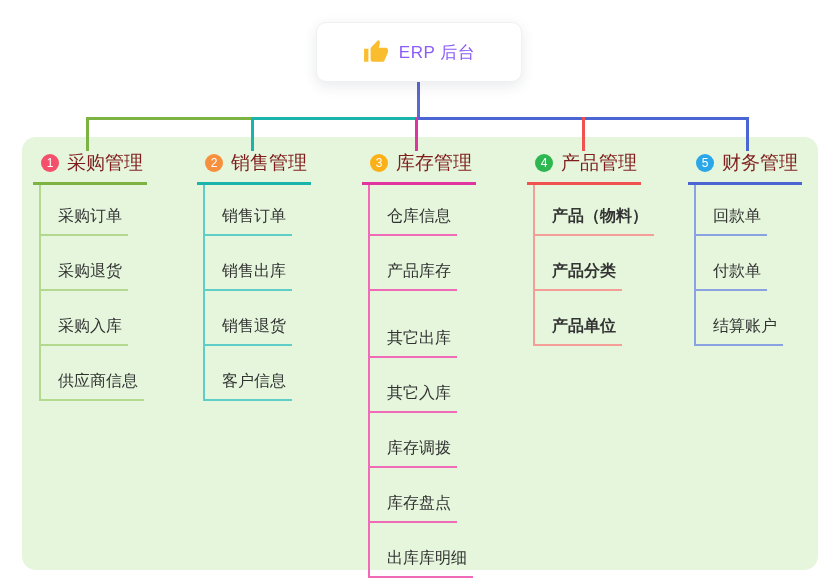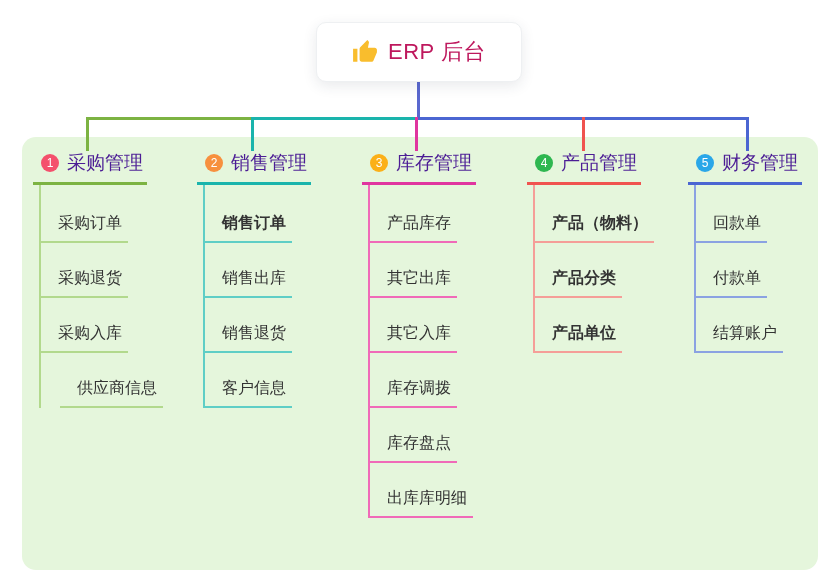--- a/index.html
+++ b/index.html
@@ -25,21 +25,21 @@
     border-radius: 10px;
     box-shadow: 0 4px 14px rgba(40, 50, 70, 0.10);
     display: flex;
     align-items: center;
     justify-content: center;
     gap: 10px;
     box-sizing: border-box;
     z-index: 3;
   }
   .root-box .thumb { display: inline-flex; width: 26px; height: 26px; }
-  .root-label { font-size: 22px; color: #be185d; letter-spacing: 0.5px; }
+  .root-label { font-size: 17px; color: #8b5cf6; letter-spacing: 0.5px; }
 
   
   .conn { position: absolute; z-index: 1; }
   .root-line { left: 417px; top: 81px; width: 3px; height: 37px; }
   .trunk { top: 117px; height: 3px; }
   .trunk-left  { left: 86px;  width: 167px; }
   .trunk-mid   { left: 253px; width: 165px; }
   .trunk-right { left: 418px; width: 331px; border-top-right-radius: 3px; }
   #drops .drop { position: absolute; top: 117px; width: 3px; height: 34px; }
   #drops .drop:nth-child(1) { left: 86px; }
@@ -76,36 +76,36 @@
   }
   .badge {
     flex: 0 0 auto;
     width: 18px; height: 18px;
     border-radius: 50%;
     color: #ffffff;
     font-size: 12px;
     line-height: 18px;
     text-align: center;
   }
-  .col-title { font-size: 19px; color: #4c1d95; white-space: nowrap; }
+  .col-title { font-size: 19px; color: #7f1d1d; white-space: nowrap; }
 
   .col-items {
     margin-left: 6px;
     border-left: 2px solid #ccc;
   }
   .item {
     box-sizing: border-box;
     height: 55px;
     display: flex;
     align-items: flex-end;
     width: max-content;
     padding: 0 6px 8px 17px;
     border-bottom: 2px solid #ccc;
   }
-  .item:first-child { height: 58px; }
+  .item:first-child { height: 51px; }
   .item span { font-size: 16px; color: #333; white-space: nowrap; line-height: 20px; }
 </style>
 </head>
 <body>
 
 <div class="canvas">
 
   <div class="root-box">
     <span class="thumb">
       <svg viewBox="0 0 24 24" width="26" height="26" fill="#f9bd2d">
@@ -136,57 +136,60 @@
     <div class="col-items" style="border-left-color: rgb(178, 217, 141);">
           <div class="item" style="border-bottom-color: rgb(178, 217, 141);">
             <span>采购订单</span>
           </div>
           <div class="item" style="border-bottom-color: rgb(178, 217, 141);">
             <span>采购退货</span>
           </div>
           <div class="item" style="border-bottom-color: rgb(178, 217, 141);">
             <span>采购入库</span>
           </div>
-          <div class="item" style="border-bottom-color: rgb(178, 217, 141); margin-left: 19px;">
+          <div class="item" style="border-bottom-color: rgb(178, 217, 141);">
             <span>供应商信息</span>
           </div>
         </div>
   </div>
 
   <div class="column">
     <div class="col-header" style="border-bottom-color: rgb(26, 180, 172);">
       <span class="badge" style="background: rgb(247, 144, 62);">2</span>
       <span class="col-title">销售管理</span>
     </div>
     <div class="col-items" style="border-left-color: rgb(95, 206, 198);">
-          <div class="item" style="border-bottom-color: rgb(95, 206, 198); font-weight: bold;">
+          <div class="item" style="border-bottom-color: rgb(95, 206, 198);">
             <span>销售订单</span>
           </div>
           <div class="item" style="border-bottom-color: rgb(95, 206, 198);">
             <span>销售出库</span>
           </div>
           <div class="item" style="border-bottom-color: rgb(95, 206, 198);">
             <span>销售退货</span>
           </div>
           <div class="item" style="border-bottom-color: rgb(95, 206, 198);">
             <span>客户信息</span>
           </div>
         </div>
   </div>
 
   <div class="column">
     <div class="col-header" style="border-bottom-color: rgb(224, 53, 159);">
       <span class="badge" style="background: rgb(251, 176, 24);">3</span>
       <span class="col-title">库存管理</span>
     </div>
     <div class="col-items" style="border-left-color: rgb(240, 106, 184);">
+          <div class="item" style="border-bottom-color: rgb(240, 106, 184);">
+            <span>仓库信息</span>
+          </div>
           <div class="item" style="border-bottom-color: rgb(240, 106, 184); text-align: right;">
             <span>产品库存</span>
           </div>
-          <div class="item" style="border-bottom-color: rgb(240, 106, 184);">
+          <div class="item" style="border-bottom-color: rgb(240, 106, 184); margin-top: 12px;">
             <span>其它出库</span>
           </div>
           <div class="item" style="border-bottom-color: rgb(240, 106, 184);">
             <span>其它入库</span>
           </div>
           <div class="item" style="border-bottom-color: rgb(240, 106, 184);">
             <span>库存调拨</span>
           </div>
           <div class="item" style="border-bottom-color: rgb(240, 106, 184);">
             <span>库存盘点</span>

